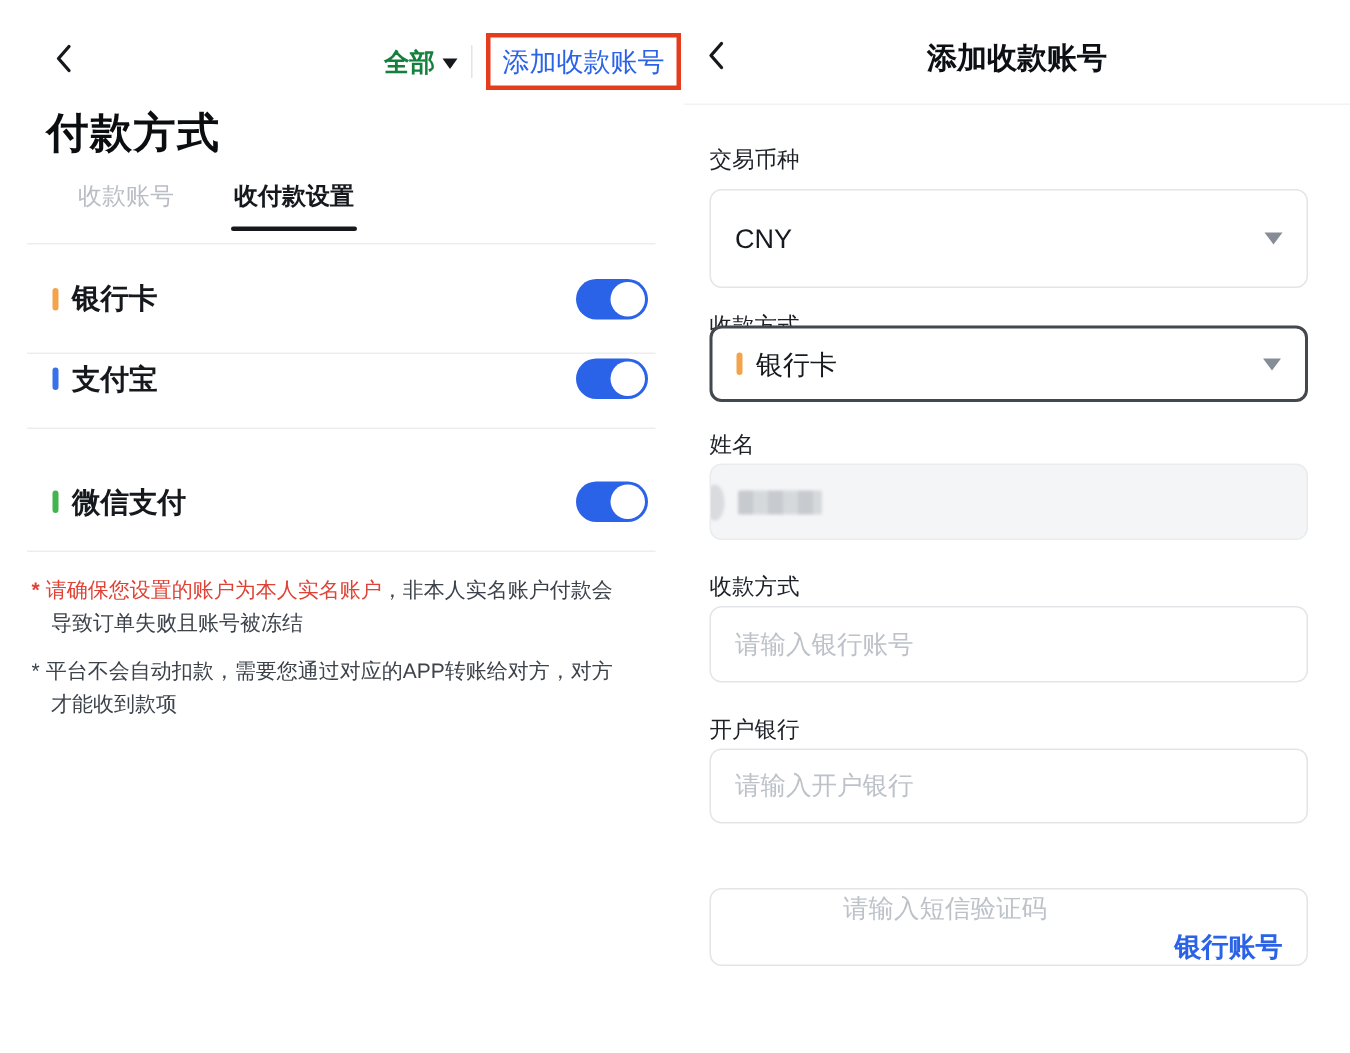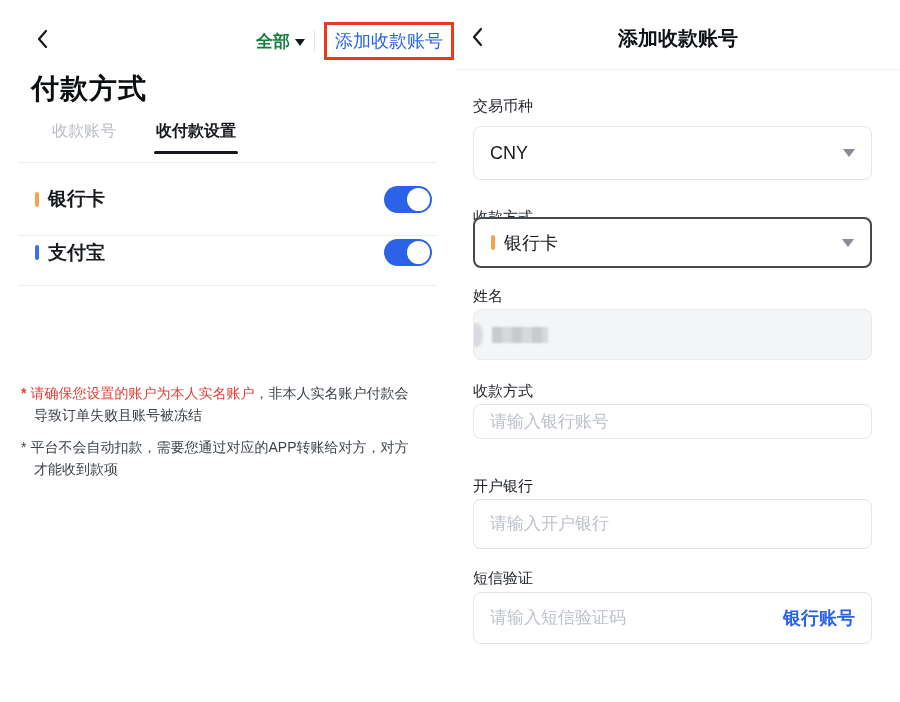--- a/index.html
+++ b/index.html
@@ -139,66 +139,72 @@
   </div>
 
   <div class="pay-row" style="top:220px;height:66px;">
     <div class="method">
       <span class="method-bar bar-alipay"></span>
       <span class="method-label">支付宝</span>
     </div>
     <div class="toggle on"></div>
   </div>
 
+  <div class="pay-row" style="top:302px;height:66px;">
+    <div class="method">
+      <span class="method-bar bar-wechat"></span>
+      <span class="method-label">微信支付</span>
+    </div>
+    <div class="toggle on"></div>
+  </div>
 
   <div class="lp-notes">
     <p class="note warn"><span class="star">*</span><span class="em">请确保您设置的账户为本人实名账户</span><span>，非本人实名账户付款会导致订单失败且账号被冻结</span></p>
     <p class="note"><span class="star">*</span><span>平台不会自动扣款，需要您通过对应的APP转账给对方，对方才能收到款项</span></p>
   </div>
 </div>
 
 <div id="right-panel" class="panel">
 
   <div class="rp-back">
     <span>
       <svg class="chev" width="20" height="22" viewBox="0 0 20 22">
         <path d="M13 3 L6 11 L13 19" fill="none" stroke="#15181c" stroke-width="2.2" stroke-linecap="round" stroke-linejoin="round"></path>
       </svg>
     </span>
   </div>
   <div class="rp-title">添加收款账号</div>
   <div class="rp-divider"></div>
 
   <div class="f-label" style="top:97px;">交易币种</div>
-  <div class="f-box" style="top:126px;height:54px;">
+  <div class="f-box" style="top:126px;height:66px;">
     <span class="f-value">CNY</span>
     <span class="caret-down"></span>
   </div>
 
   <div class="f-label" style="top:208px;">收款方式</div>
   <div class="f-box focused" style="top:217px;height:51px;">
     <span class="method-bar bar-bank"></span>
     <span class="f-value">银行卡</span>
     <span class="caret-down"></span>
   </div>
 
   <div class="f-label" style="top:287px;">姓名</div>
   <div class="f-box disabled" style="top:309px;height:51px;">
     <span class="mask-edge"></span>
     <span class="mask-block"></span>
   </div>
 
   <div class="f-label" style="top:382px;">收款方式</div>
-  <div class="f-box" style="top:404px;height:35px;">
+  <div class="f-box" style="top:404px;height:51px;">
     <input class="f-input" type="text" placeholder="请输入银行账号" style="">
   </div>
 
   <div class="f-label" style="top:477px;">开户银行</div>
   <div class="f-box" style="top:499px;height:50px;">
     <input class="f-input" type="text" placeholder="请输入开户银行" style="">
   </div>
 
-  <div class="f-label" style="top:569px;">短信验证</div>
-  <div class="f-box" style="top:592px;height:52px;">
+  <div class="f-box" style="top:592px;height:52px;flex-direction:column;">
     <input class="f-input" type="text" placeholder="请输入短信验证码" style="">
     <span class="send-code">银行账号</span>
   </div>
 </div>
 
 </body></html>

